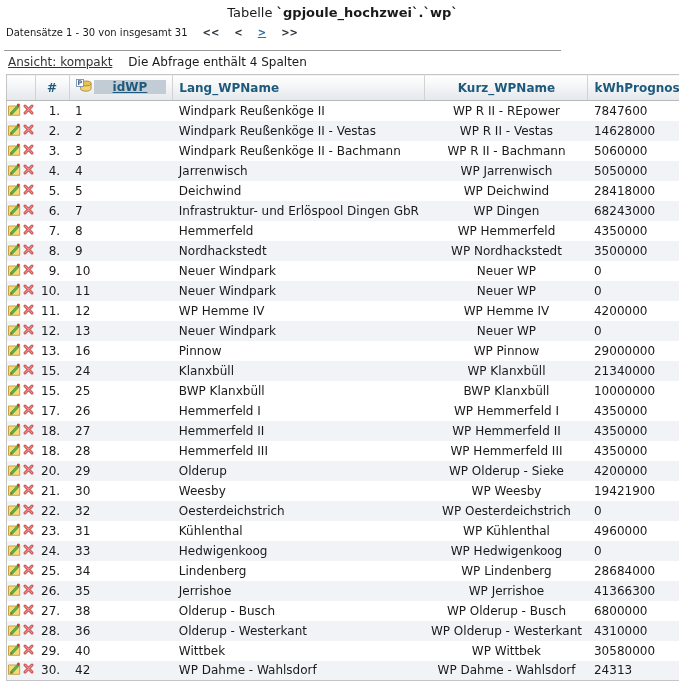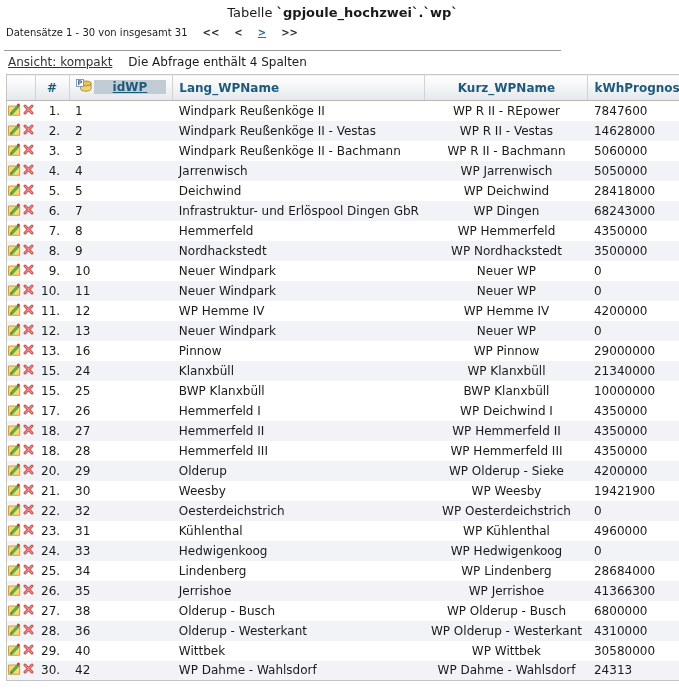--- a/index.html
+++ b/index.html
@@ -334,21 +334,21 @@
                 <path d="M3.6 10.6 L3.1 12.7 L5.4 12.2 Z" fill="#6b4e23"></path>
                 <circle cx="11.4" cy="2.9" r="1.5" fill="#cf3a2e"></circle>
               </svg></span></td>
           <td class="c-del"><span class="icon-btn"><svg width="13" height="13" viewBox="0 0 13 13">
                 <path d="M3 3 L10 10 M10 3 L3 10" stroke="#c94848" stroke-width="3" stroke-linecap="round"></path>
                 <path d="M3 3 L10 10 M10 3 L3 10" stroke="#e79090" stroke-width="1.1" stroke-linecap="round"></path>
               </svg></span></td>
           <td class="c-num">17.</td>
           <td class="c-id">26</td>
           <td class="c-lang">Hemmerfeld I</td>
-          <td class="c-kurz">WP Deichwind I</td>
+          <td class="c-kurz">WP Hemmerfeld I</td>
           <td class="c-kwh">4350000</td>
         </tr>
         <tr class="even">
           <td class="c-edit"><span class="icon-btn"><svg width="15" height="15" viewBox="0 0 15 15">
                 <path d="M1.5 4 h11.2 v9.3 h-11.2 z" fill="#f9d877" stroke="#bf9b3d" stroke-width="0.9"></path>
                 <path d="M3.6 10.6 L10.2 3.4 L12 5 L5.4 12.2 Z" fill="#59b34a" stroke="#3c8a2e" stroke-width="0.6"></path>
                 <path d="M3.6 10.6 L3.1 12.7 L5.4 12.2 Z" fill="#6b4e23"></path>
                 <circle cx="11.4" cy="2.9" r="1.5" fill="#cf3a2e"></circle>
               </svg></span></td>
           <td class="c-del"><span class="icon-btn"><svg width="13" height="13" viewBox="0 0 13 13">

